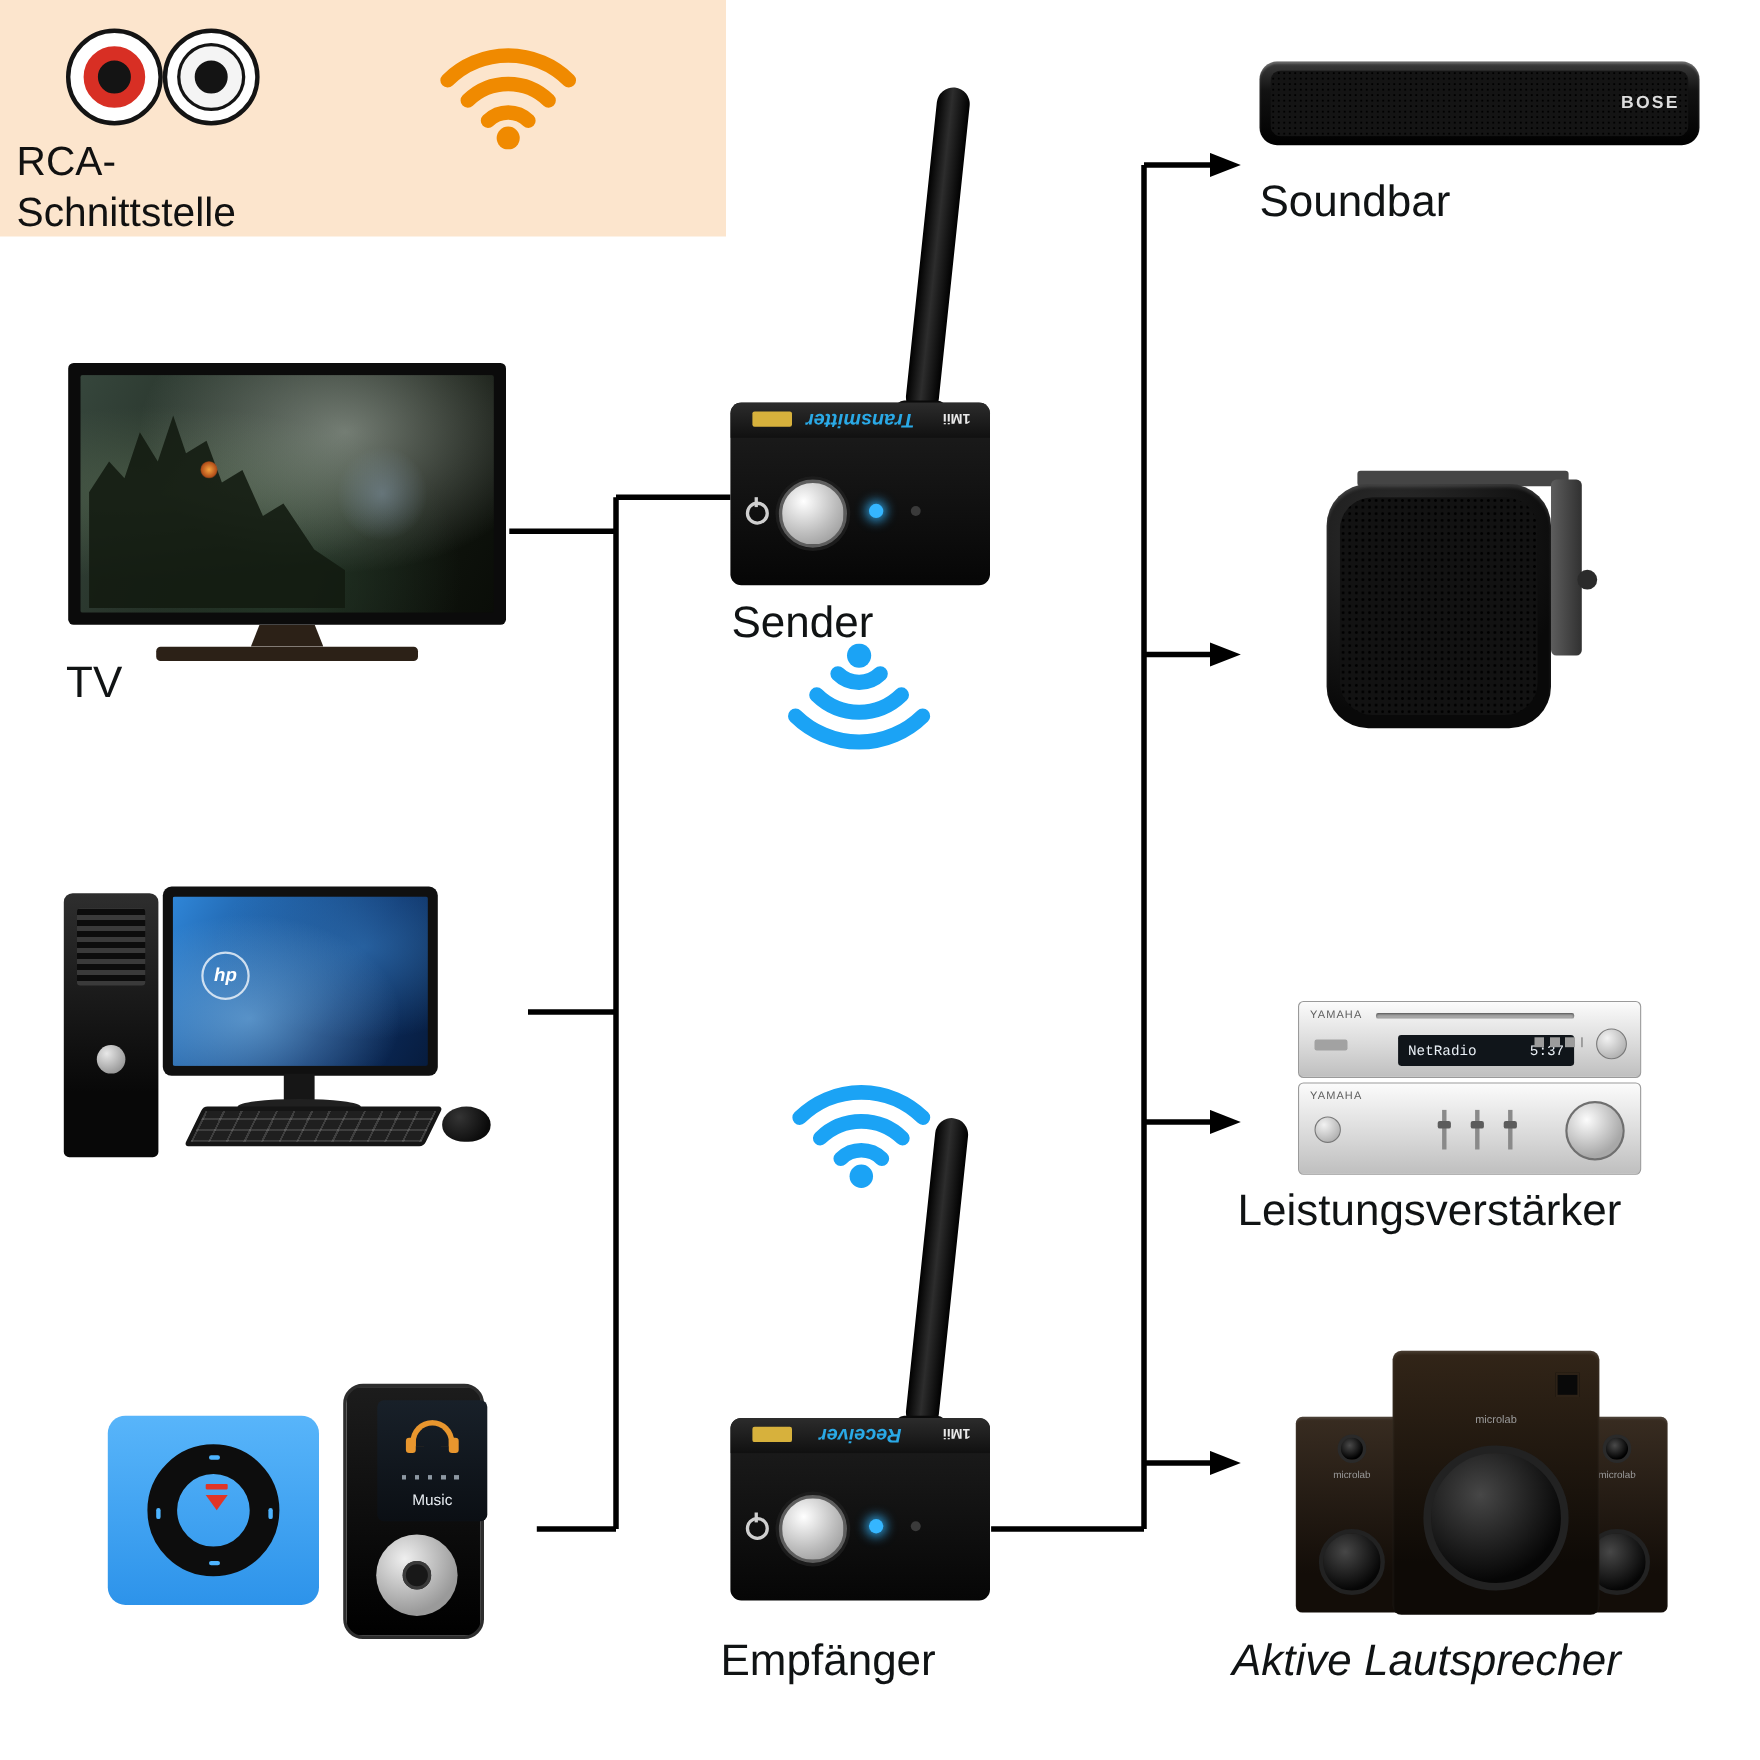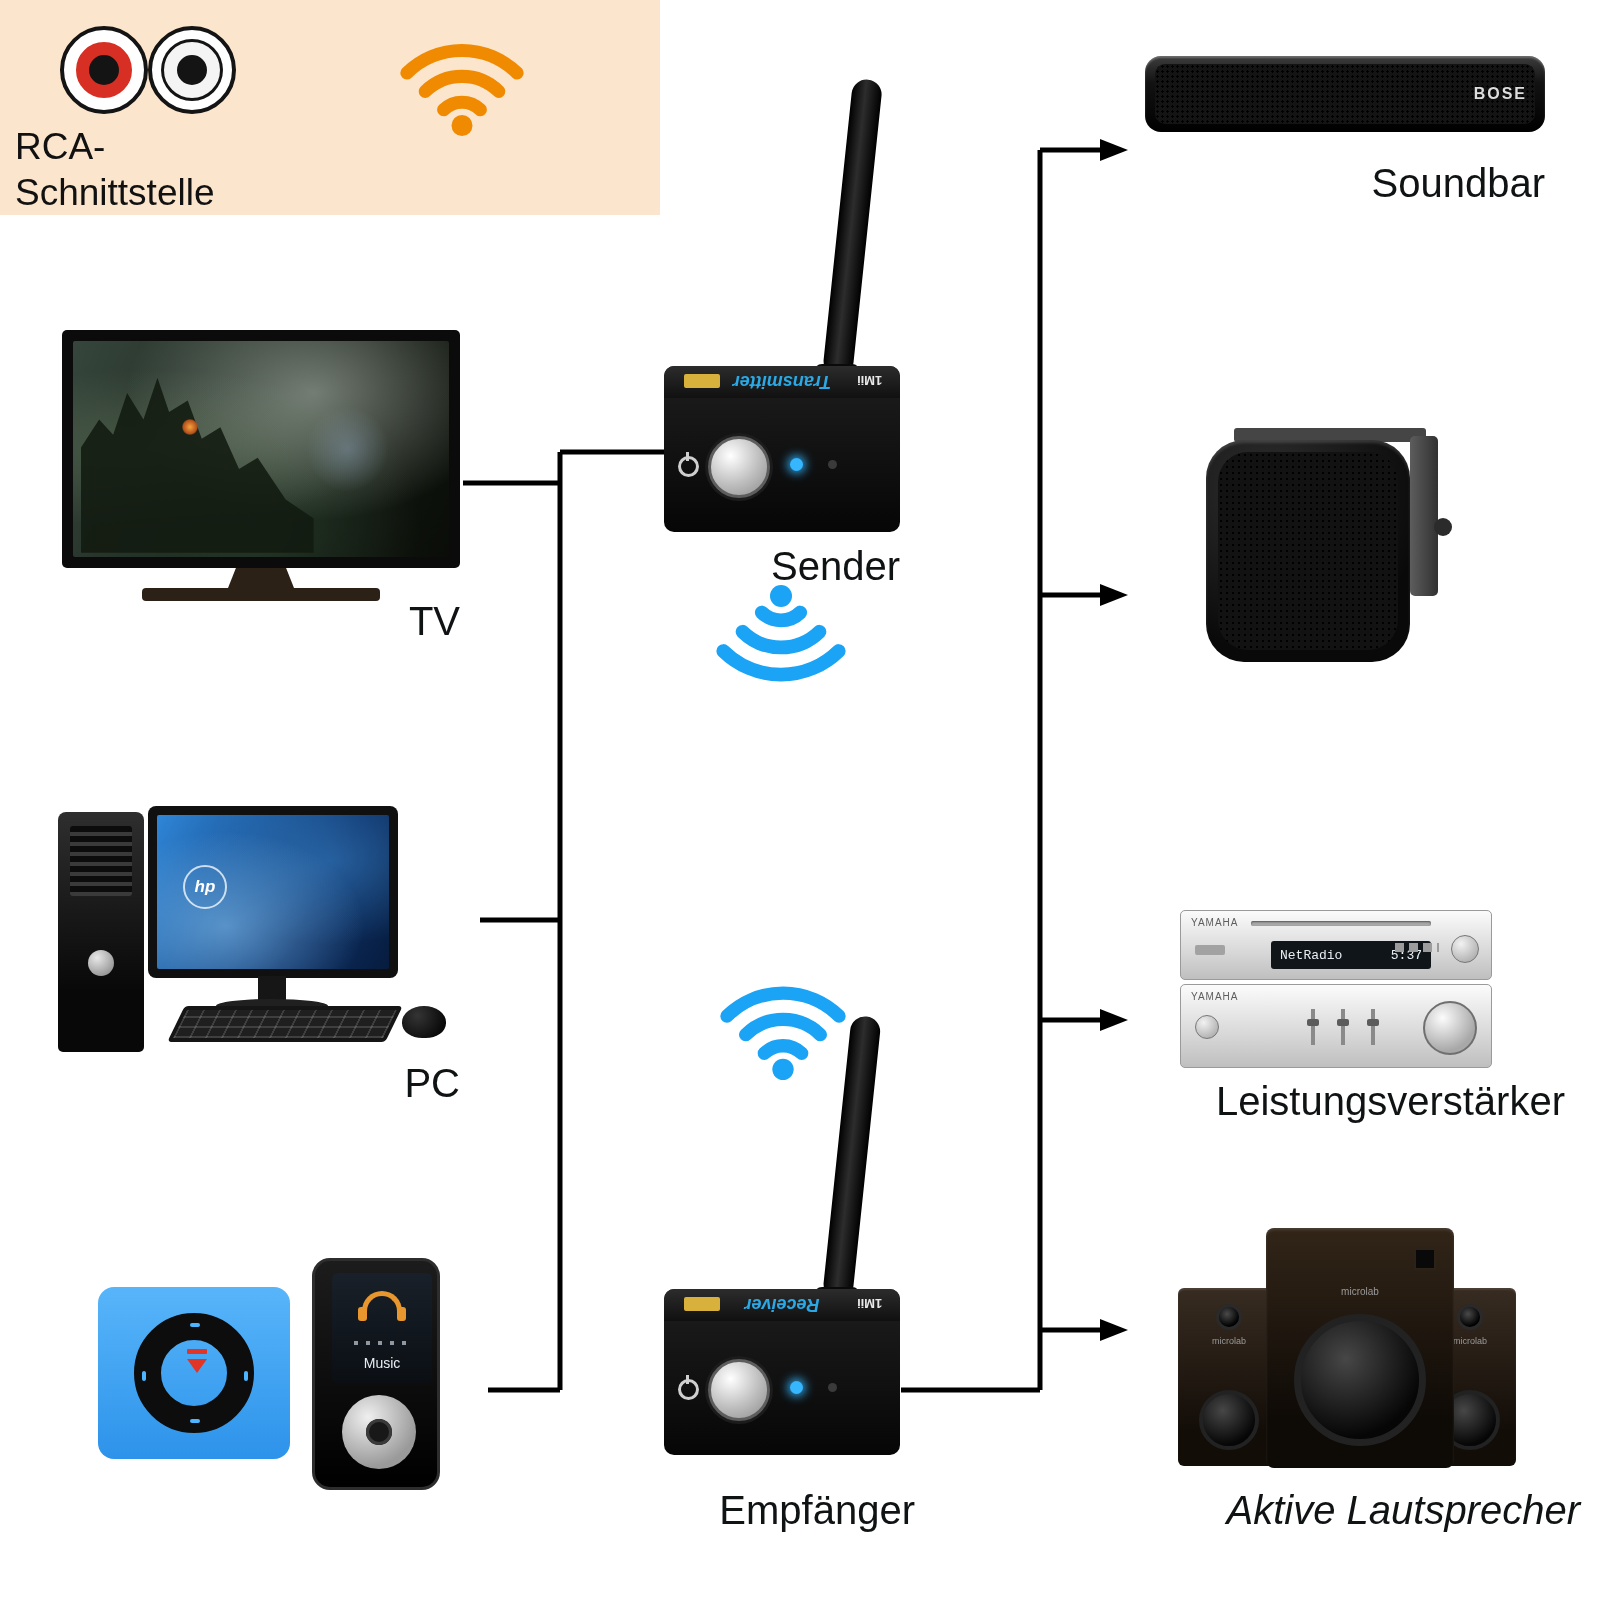--- a/index.html
+++ b/index.html
@@ -1,21 +1,21 @@
 <!DOCTYPE html>
 <html><head>
 <meta charset="utf-8">
 <style>
   html,body{margin:0;padding:0;background:#fff;}
   .page{position:relative;width:1600px;height:1600px;background:#fff;overflow:hidden;
         font-family:"Liberation Sans", sans-serif;color:#111;}
 
   
   .abs{position:absolute;}
-  .lbl{position:absolute;font-size:40px;color:#101314;text-align:right;line-height:1.15;}
+  .lbl{position:absolute;font-size:40px;color:#101314;text-align:left;line-height:1.15;}
 
   
   .legend-box{left:0;top:0;width:660px;height:215px;background:#fce5cd;}
   .rca-plug{position:absolute;width:88px;height:88px;border-radius:50%;background:#fff;
             border:4px solid #141414;display:flex;align-items:center;justify-content:center;box-sizing:border-box;}
   .rca-core{width:56px;height:56px;border-radius:50%;background:#141414;box-sizing:border-box;}
   .rca-left .rca-core{border:13px solid #d82f24;}
   .rca-right .rca-core{border:13px solid #f4f4f4;box-shadow:0 0 0 3px #141414;}
   .rca-label{left:15px;top:124px;width:280px;font-size:37px;text-align:left;line-height:1.25;}
   .legend-wireless-label{left:300px;top:152px;width:340px;font-size:37px;text-align:center;}
@@ -76,21 +76,21 @@
   .mp3-clip{left:98px;top:1287px;width:192px;height:172px;border-radius:16px;
     background:linear-gradient(180deg,#58b5fa,#2d93ea);}
   .clip-ring{position:absolute;left:36px;top:26px;width:120px;height:120px;border-radius:50%;
     border:27px solid #0d0d0d;box-sizing:border-box;}
   .clip-mark{position:absolute;background:#4db4ff;border-radius:2px;}
   .clip-icon{position:absolute;left:89px;top:72px;width:0;height:0;
     border-left:10px solid transparent;border-right:10px solid transparent;border-top:14px solid #e03527;}
   .clip-bar{position:absolute;left:89px;top:62px;width:20px;height:5px;background:#e03527;border-radius:1px;}
   .mp4{left:312px;top:1258px;width:128px;height:232px;border-radius:18px;
     background:linear-gradient(180deg,#1c1c1c,#000);border:3px solid #2d2d2d;box-sizing:border-box;}
-  .mp4-screen{position:absolute;left:17px;top:12px;width:100px;height:110px;border-radius:6px;
+  .mp4-screen{position:absolute;left:28px;top:12px;width:100px;height:110px;border-radius:6px;
     background:linear-gradient(180deg,#182029,#0b0f14);overflow:hidden;}
   .phones-arc{position:absolute;left:30px;top:18px;width:40px;height:24px;border:5px solid #e8962e;
     border-bottom:none;border-radius:22px 22px 0 0;box-sizing:border-box;}
   .phones-cup{position:absolute;top:34px;width:9px;height:14px;border-radius:3px;background:#e8962e;}
   .mp4-dots{position:absolute;left:22px;top:68px;width:56px;height:4px;
     background:repeating-linear-gradient(90deg,#8d98a2 0 4px,transparent 4px 12px);}
   .mp4-title{position:absolute;left:0;top:82px;width:100%;text-align:center;color:#e8edf2;font-size:14px;}
   .mp4-wheel{position:absolute;left:27px;top:134px;width:74px;height:74px;border-radius:50%;
     background:radial-gradient(circle at 35% 30%,#efefef,#9a9a9a 70%);}
   .wheel-center{position:absolute;left:24px;top:24px;width:26px;height:26px;border-radius:50%;
@@ -258,21 +258,20 @@
         <span>hp</span>
       </div>
     </div>
   </div>
   <div class="abs monitor-neck"></div>
   <div class="abs monitor-base"></div>
   <div class="abs pc-keyboard">
     <div class="pc-keys"></div>
   </div>
   <div class="abs pc-mouse"></div>
-  <div class="lbl" style="left:60px;top:1060px;width:400px;">PC</div>
 
   <div class="abs mp3-clip">
     <div class="clip-ring"></div>
     <div class="clip-mark" style="left:92px;top:36px;width:10px;height:4px;"></div>
     <div class="clip-mark" style="left:92px;top:132px;width:10px;height:4px;"></div>
     <div class="clip-mark" style="left:44px;top:84px;width:4px;height:10px;"></div>
     <div class="clip-mark" style="left:146px;top:84px;width:4px;height:10px;"></div>
     <div class="clip-bar"></div>
     <div class="clip-icon"></div>
   </div>

